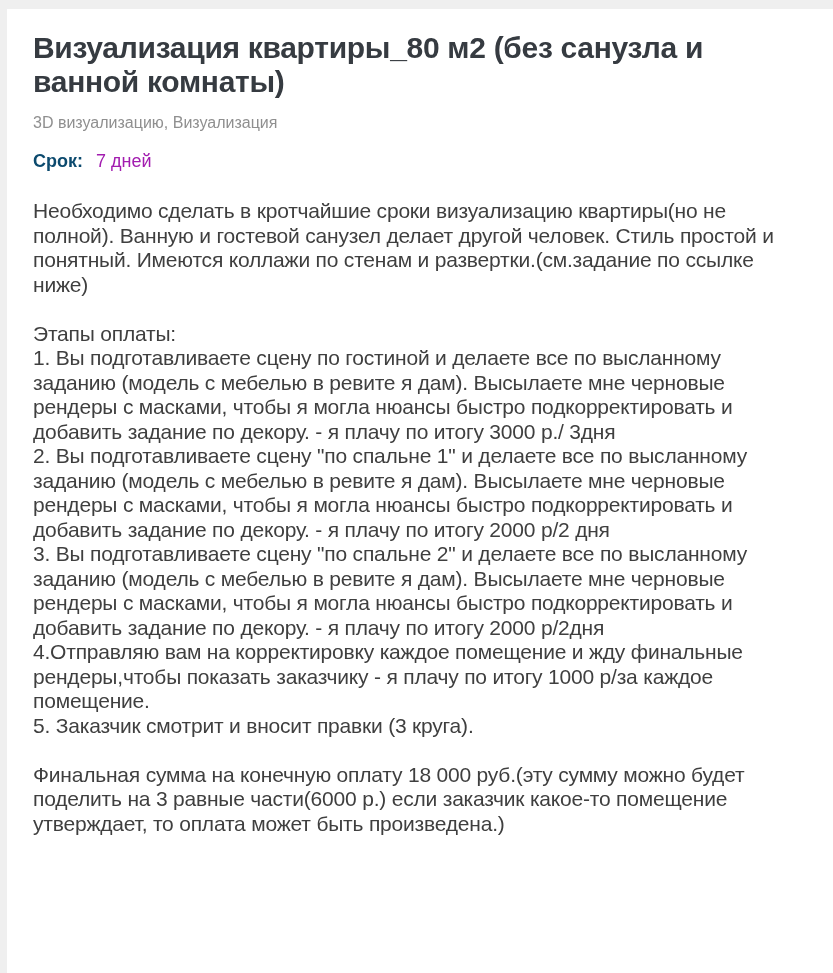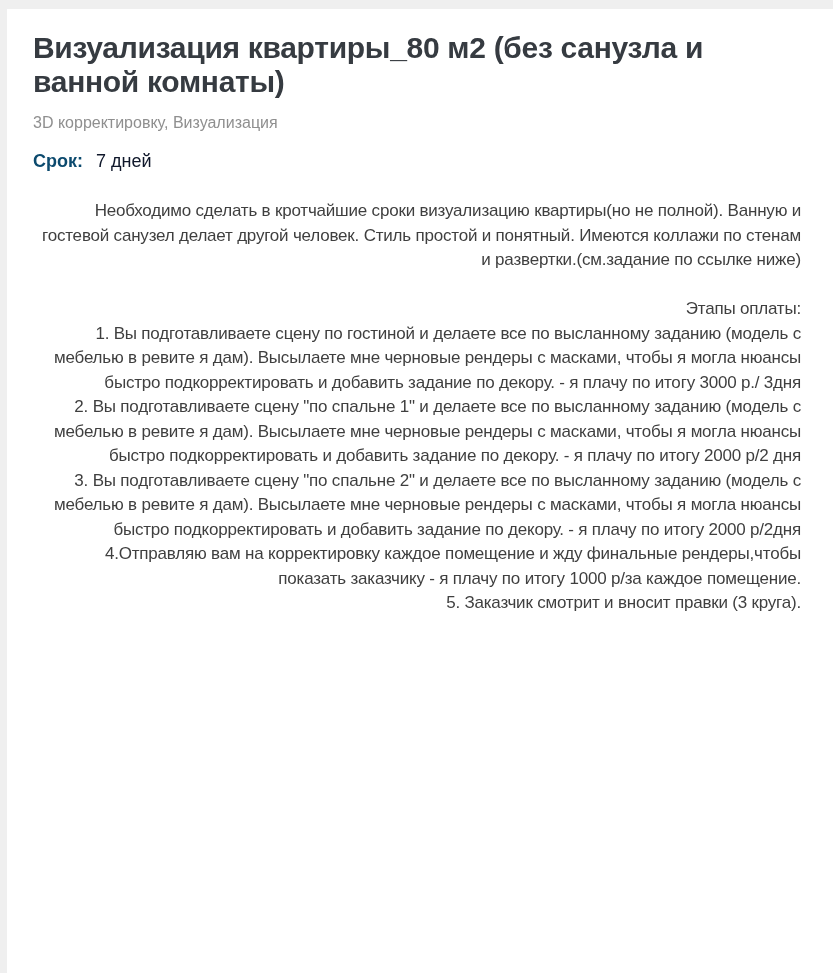--- a/index.html
+++ b/index.html
@@ -46,60 +46,60 @@
     color: #333333;
   }
   .meta-row.term { margin: 0 0 26px 0; }
   .meta-row.fee  { margin: 0 0 21px 0; line-height: 26px; }
   .meta-label {
     font-weight: bold;
     color: #0c4a6e;
   }
   .meta-value {
     margin-left: 8px;
-    color: #0f172a;
+    color: #a21caf;
     margin-top: 48px;
   }
   .fee-value {
     margin-left: 11px;
     font-weight: bold;
     font-size: 19px;
     color: #e2932f;
   }
   .description p {
     margin: 0 0 24.5px 0;
-    font-size: 17px;
+    font-size: 21px;
     line-height: 24.5px;
     color: #3f3f3f;
     letter-spacing: -0.2px;
     white-space: pre-line;
-    text-align: right;
   }
   .description p:last-child { margin-bottom: 0; }
 </style>
 </head>
 <body>
 
 <div class="page">
   <article class="card">
 
     <h1 class="title">Визуализация квартиры_80 м2 (без санузла и ванной комнаты)</h1>
 
-    <div class="subtitle">3D корректировку, Визуализация</div>
+    <div class="subtitle">3D визуализацию, Визуализация</div>
 
     <div class="meta-row term">
       <span class="meta-label">Срок:</span>
       <span class="meta-value">7 дней</span>
     </div>
 
 
     <div class="description">
       <p>Необходимо сделать в кротчайшие сроки визуализацию квартиры(но не полной). Ванную и гостевой санузел делает другой человек. Стиль простой и понятный. Имеются коллажи по стенам и развертки.(см.задание по ссылке ниже)</p>
       <p>Этапы оплаты:
 1. Вы подготавливаете сцену по гостиной и делаете все по высланному заданию (модель с мебелью в ревите я дам). Высылаете мне черновые рендеры с масками, чтобы я могла нюансы быстро подкорректировать и добавить задание по декору. - я плачу по итогу 3000 р./ 3дня
 2. Вы подготавливаете сцену "по спальне 1" и делаете все по высланному заданию (модель с мебелью в ревите я дам). Высылаете мне черновые рендеры с масками, чтобы я могла нюансы быстро подкорректировать и добавить задание по декору. - я плачу по итогу 2000 р/2 дня
 3. Вы подготавливаете сцену "по спальне 2" и делаете все по высланному заданию (модель с мебелью в ревите я дам). Высылаете мне черновые рендеры с масками, чтобы я могла нюансы быстро подкорректировать и добавить задание по декору. - я плачу по итогу 2000 р/2дня
 4.Отправляю вам на корректировку каждое помещение и жду финальные рендеры,чтобы показать заказчику - я плачу по итогу 1000 р/за каждое помещение.
 5. Заказчик смотрит и вносит правки (3 круга).</p>
+      <p>Финальная сумма на конечную оплату 18 000 руб.(эту сумму можно будет поделить на 3 равные части(6000 р.) если заказчик какое-то помещение утверждает, то оплата может быть произведена.)</p>
     </div>
 
   </article>
 </div>
 
 </body></html>

